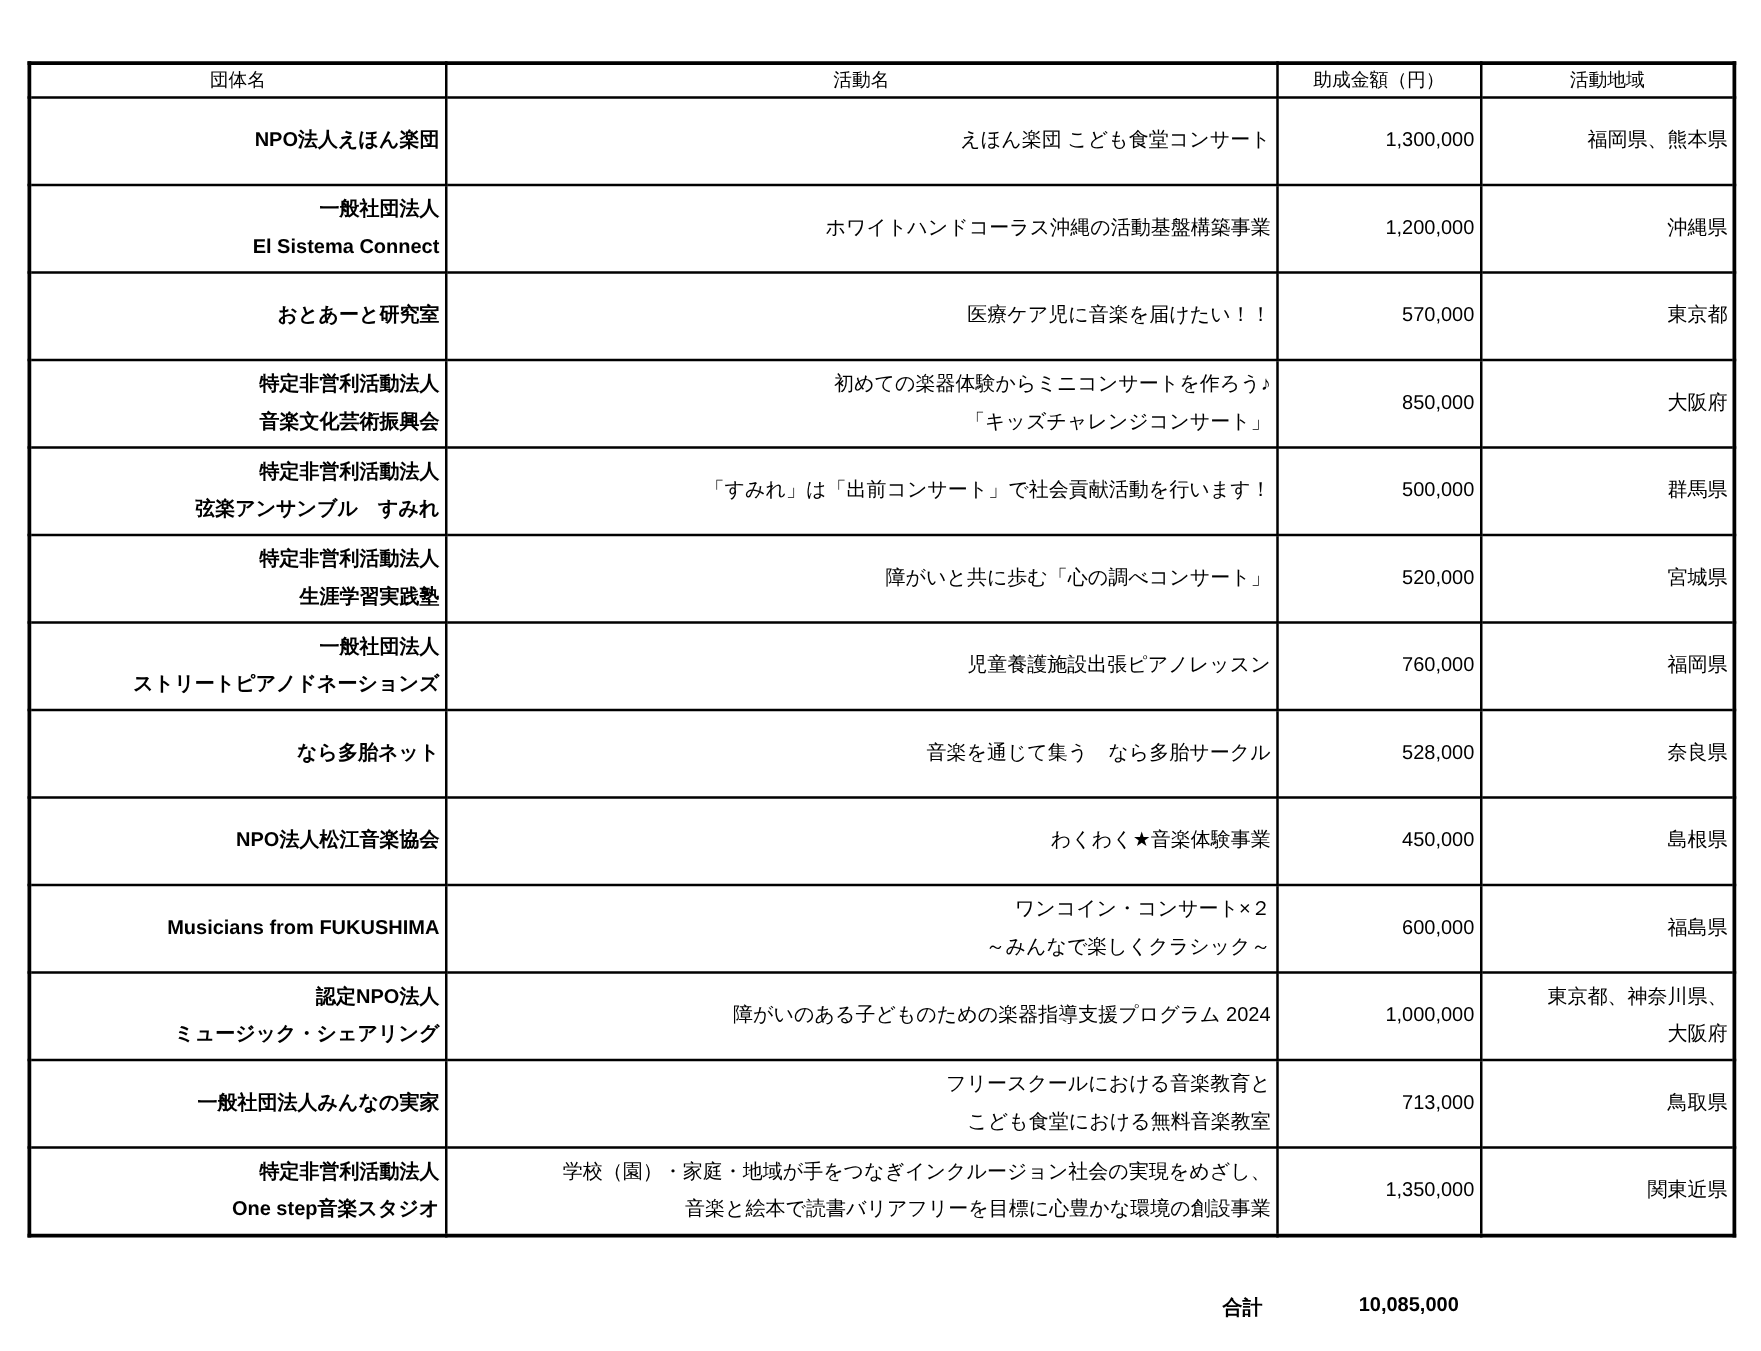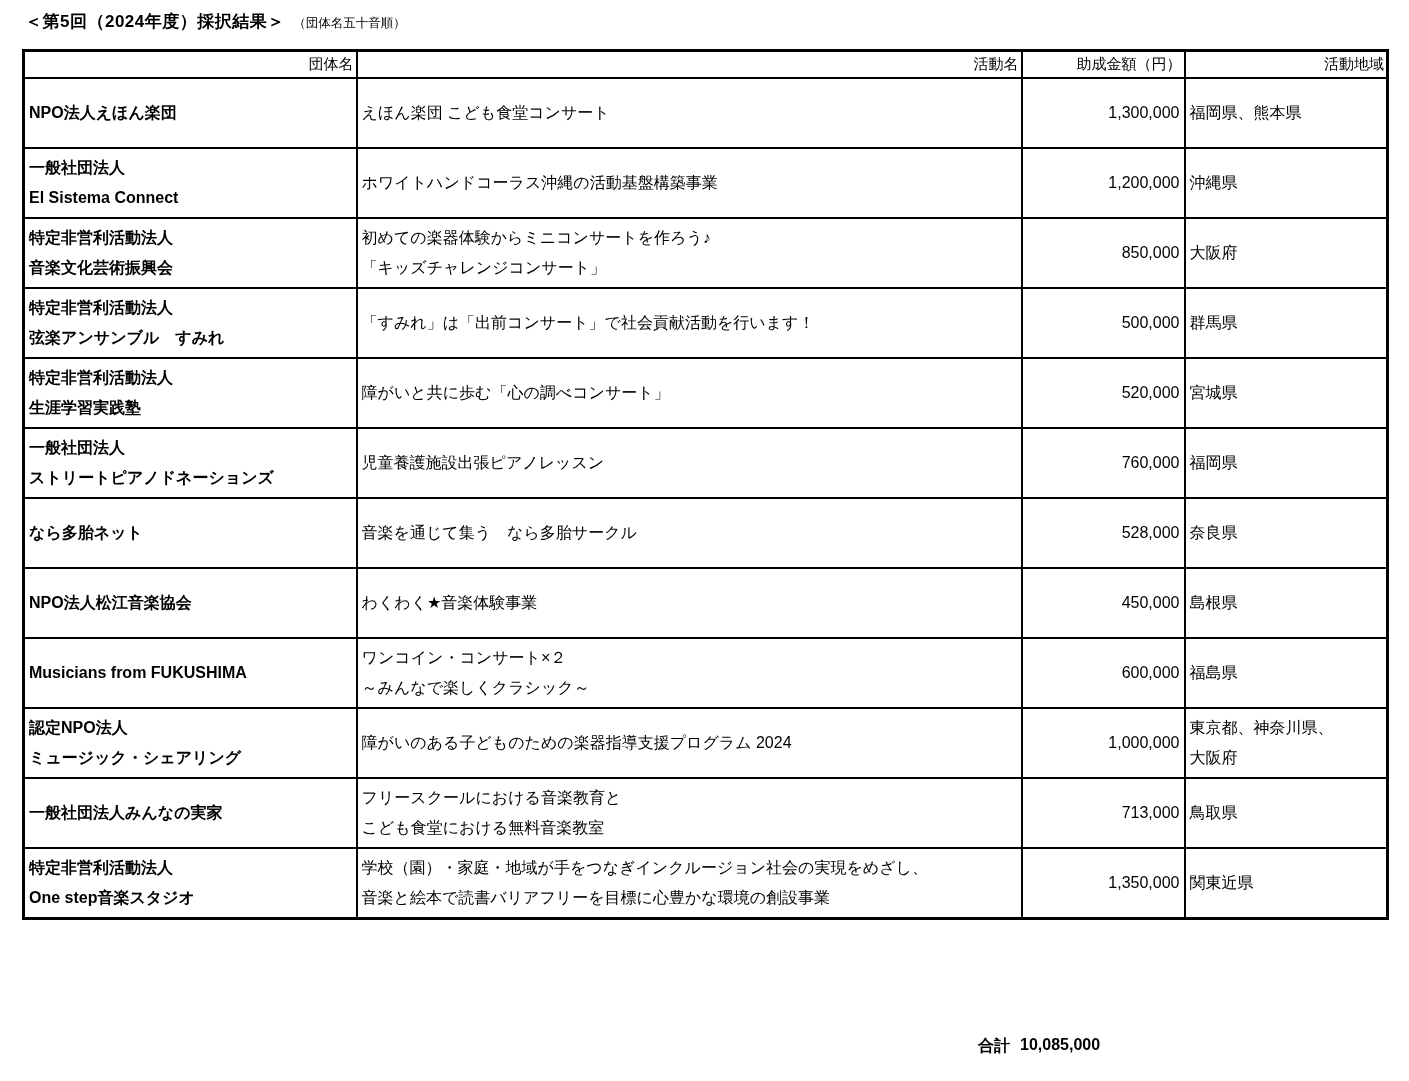--- a/index.html
+++ b/index.html
@@ -44,27 +44,28 @@
   table.grant-table th,
   table.grant-table td {
     border: 2px solid #000;
     vertical-align: middle;
     overflow: hidden;
   }
   table.grant-table th {
     height: 23px;
     font-size: 15px;
     font-weight: normal;
-    text-align: right;
+    text-align: center;
     padding: 1px 2px;
   }
   table.grant-table td {
     height: 64px;
     font-size: 16px;
     padding: 2px 4px;
+    text-align: right;
   }
   td.org-cell {
     font-weight: bold;
     font-size: 17px;
     text-align: left;
     padding-left: 6px;
   }
   td.activity-cell {
     font-weight: normal;
     text-align: left;
@@ -93,33 +94,30 @@
     font-size: 16px;
   }
   .total-label {
     width: 998px;
     text-align: right;
     padding-right: 10px;
     box-sizing: border-box;
   }
   .total-amount {
     width: 163px;
+    text-align: right;
     padding-right: 16px;
     box-sizing: border-box;
   }
 </style>
 </head>
 <body>
 
 <div class="page">
 
-  <div class="title-row">
-    <span class="title-main">＜第5回（2024年度）採択結果＞</span>
-    <span class="title-sub">（団体名五十音順）</span>
-  </div>
 
   <table class="grant-table">
     <colgroup>
       <col style="width:333px">
       <col style="width:665px">
       <col style="width:163px">
       <col style="width:203px">
     </colgroup>
     <thead>
       <tr id="header-row">
@@ -150,20 +148,32 @@
           <td class="activity-cell">
             <div class="cell-line">ホワイトハンドコーラス沖縄の活動基盤構築事業</div>
           </td>
           <td class="amount-cell">1,200,000</td>
           <td class="region-cell">
             <div class="cell-line">沖縄県</div>
           </td>
         </tr>
         <tr>
           <td class="org-cell">
+            <div class="cell-line">おとあーと研究室</div>
+          </td>
+          <td class="activity-cell">
+            <div class="cell-line">医療ケア児に音楽を届けたい！！</div>
+          </td>
+          <td class="amount-cell">570,000</td>
+          <td class="region-cell">
+            <div class="cell-line">東京都</div>
+          </td>
+        </tr>
+        <tr>
+          <td class="org-cell">
             <div class="cell-line">特定非営利活動法人</div>
             <div class="cell-line">音楽文化芸術振興会</div>
           </td>
           <td class="activity-cell">
             <div class="cell-line">初めての楽器体験からミニコンサートを作ろう♪</div>
             <div class="cell-line">「キッズチャレンジコンサート」</div>
           </td>
           <td class="amount-cell">850,000</td>
           <td class="region-cell">
             <div class="cell-line">大阪府</div>

